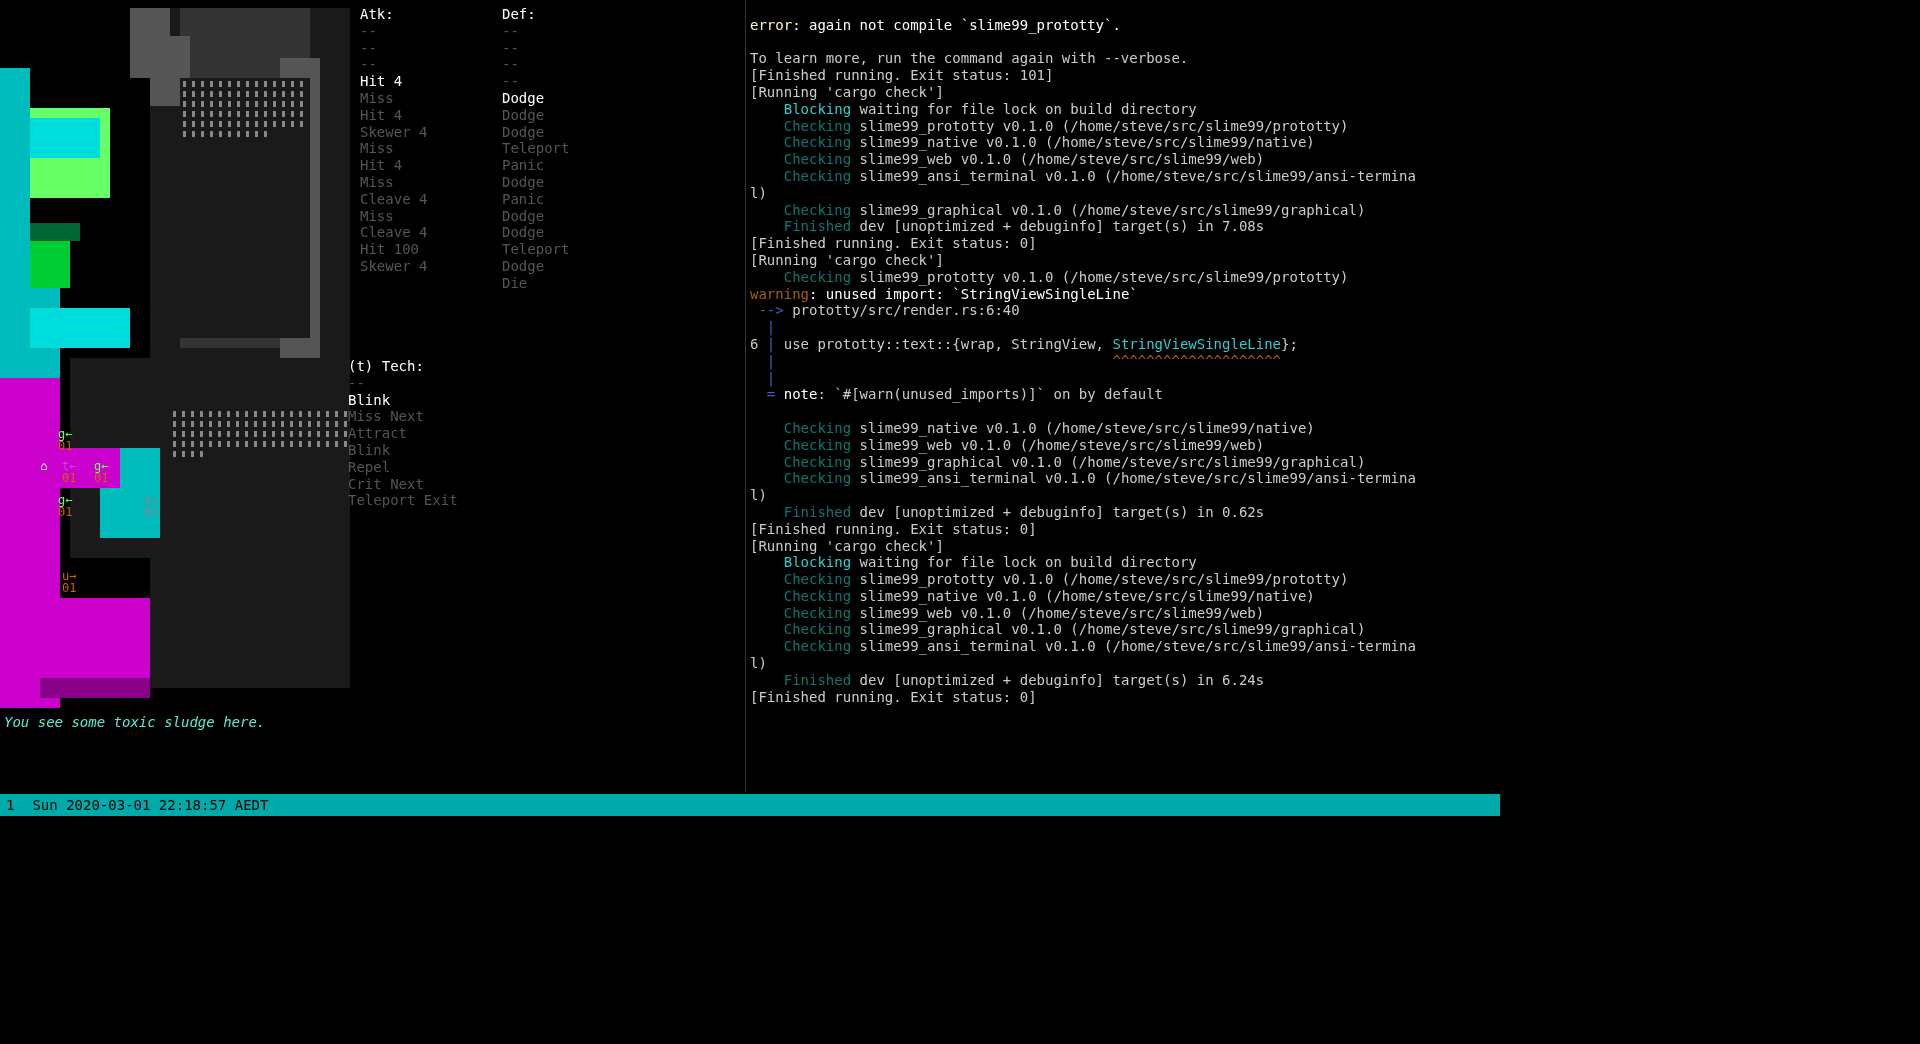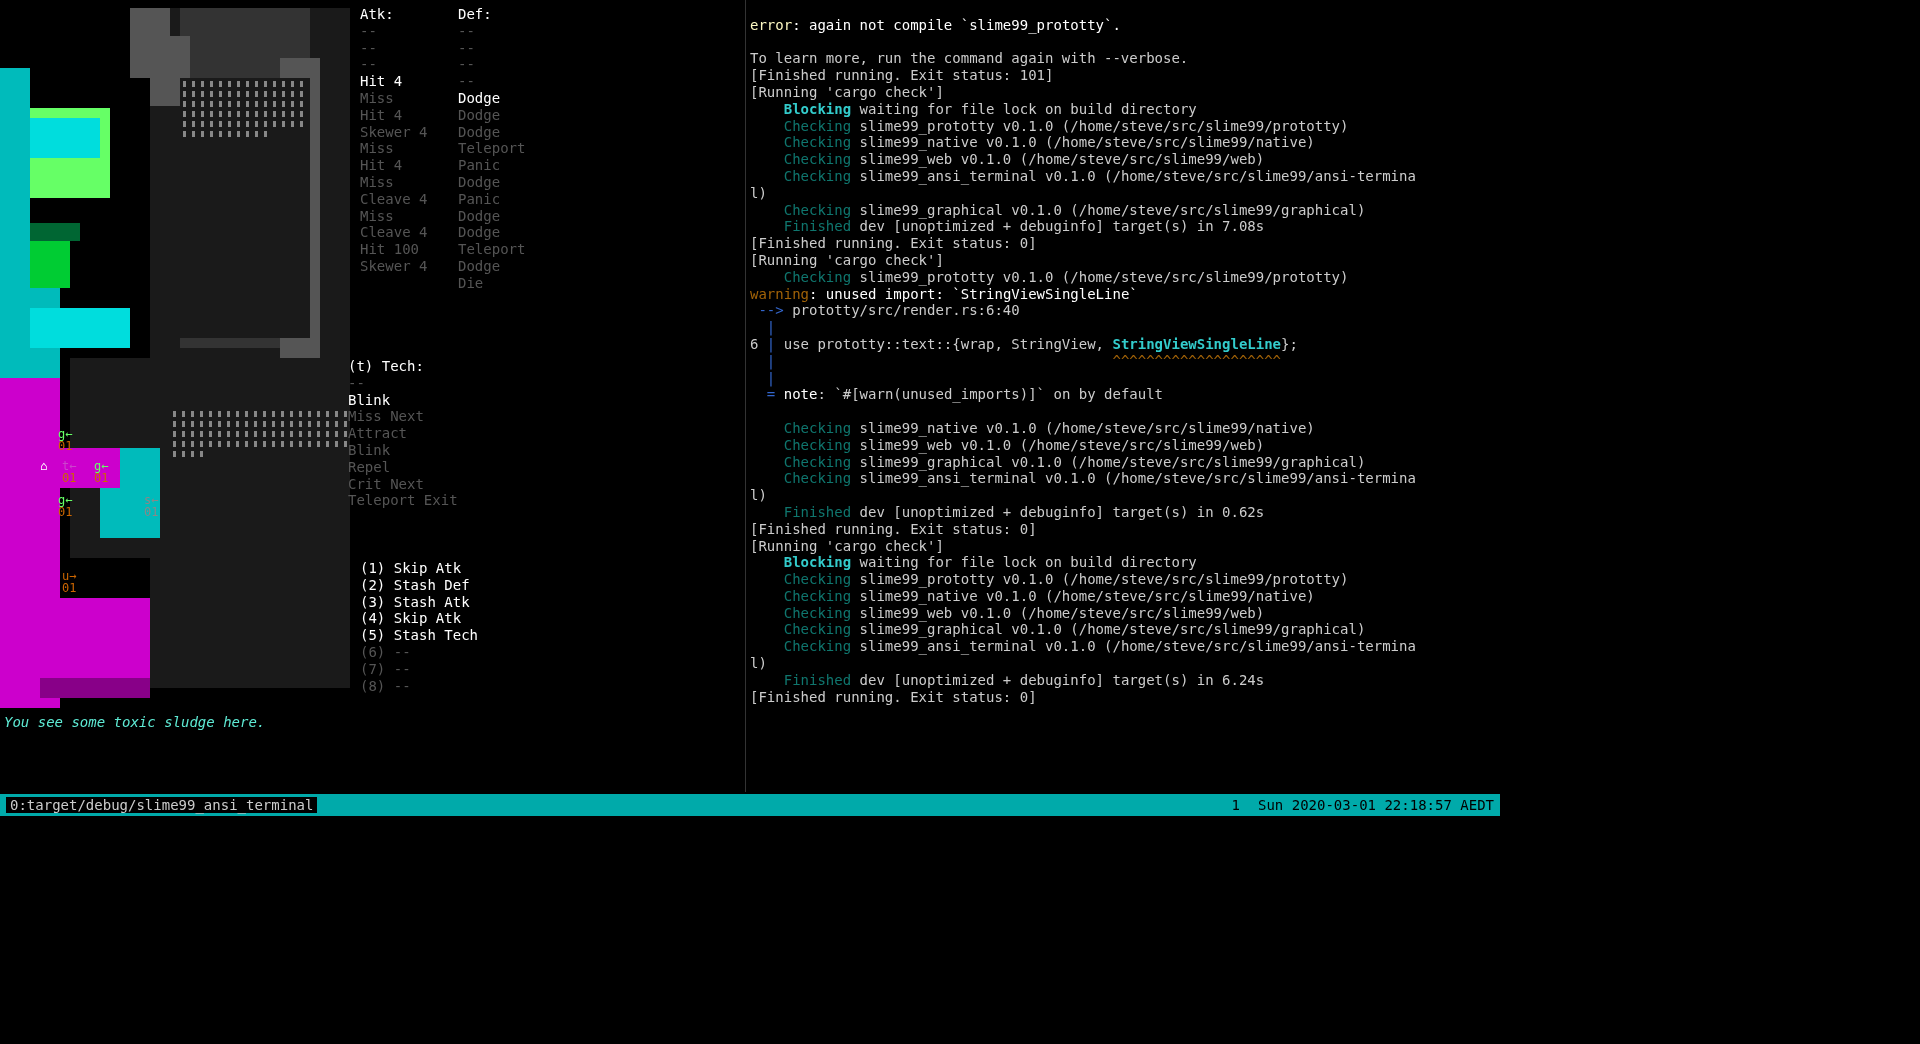--- a/index.html
+++ b/index.html
@@ -58,35 +58,35 @@
   .orange { color: #c60; }
   .brick .b { display:inline-block; width:3px; height:6px; margin:1px; background:#888; }
   .brick { background:#1a1a1a; text-align:left; }
 
   
   .stats-panel {
     position: absolute;
     top: 6px; left: 360px;
     width: 380px;
   }
-  .stat-row { display: flex; }
+  .stat-row { display: flex; gap: 44px; }
   .stat-atk { width: 98px; }
   .stat-def { }
   .dim { color: #555; }
   .bright { color: #fff; }
 
   .tech-panel { position: absolute; top: 358px; left: 348px; }
   .actions-panel { position: absolute; top: 560px; left: 360px; }
   .message-line { position: absolute; top: 714px; left: 4px; color:#5eead4;font-style:italic; }
 
   
   .c-red { color: #fef9c3; }
   .c-yellow { color: #a16207; }
   .c-olive { color: #0f766e; margin-top: 29px; }
-  .c-cyan { color: #3cc; font-weight: bold; }
+  .c-cyan { color: #3cc; }
   .c-blue { color: #36c; }
   .c-bwhite { color: #fff; }
   .glyph { font-size: 12px; line-height: 1; }
 </style>
 </head>
 <body>
 
 <div class="main">
 
   <div class="left-pane">
@@ -374,32 +374,20 @@
           <div class="bright">Blink</div>
           <div class="dim">Miss Next</div>
           <div class="dim">Attract</div>
           <div class="dim">Blink</div>
           <div class="dim">Repel</div>
           <div class="dim">Crit Next</div>
           <div class="dim">Teleport Exit</div>
         </div>
     </div>
 
-    <div class="actions-panel">
-      <div id="action-rows">
-          <div class="bright">(1) Skip Atk</div>
-          <div class="bright">(2) Stash Def</div>
-          <div class="bright">(3) Stash Atk</div>
-          <div class="bright">(4) Skip Atk</div>
-          <div class="bright">(5) Stash Tech</div>
-          <div class="dim">(6) --</div>
-          <div class="dim">(7) --</div>
-          <div class="dim">(8) --</div>
-        </div>
-    </div>
 
     <div class="message-line">You see some toxic sludge here.</div>
   </div>
 
   <div class="right-pane">
 <span class="c-red">error</span><span class="c-bwhite">: again not compile `slime99_prototty`.</span>
 <span></span>
 <span>To learn more, run the command again with --verbose.</span>
 <span>[Finished running. Exit status: 101]</span>
 <span>[Running 'cargo check']</span>
@@ -436,20 +424,17 @@
 <span class="c-olive">    Checking</span><span> slime99_web v0.1.0 (/home/steve/src/slime99/web)</span>
 <span class="c-olive">    Checking</span><span> slime99_graphical v0.1.0 (/home/steve/src/slime99/graphical)</span>
 <span class="c-olive">    Checking</span><span> slime99_ansi_terminal v0.1.0 (/home/steve/src/slime99/ansi-termina</span>
 <span>l)</span>
 <span class="c-olive">    Finished</span><span> dev [unoptimized + debuginfo] target(s) in 6.24s</span>
 <span>[Finished running. Exit status: 0]</span>
   </div>
 </div>
 
 <div class="status-bar">
-  <div class="status-left">
-    <span class="tab-active">0:target/debug/slime99_ansi_terminal</span>
-  </div>
   <div class="status-right">
     <span>1</span>
     <span>Sun 2020-03-01 22:18:57 AEDT</span>
   </div>
 </div>
 
 </body></html>

